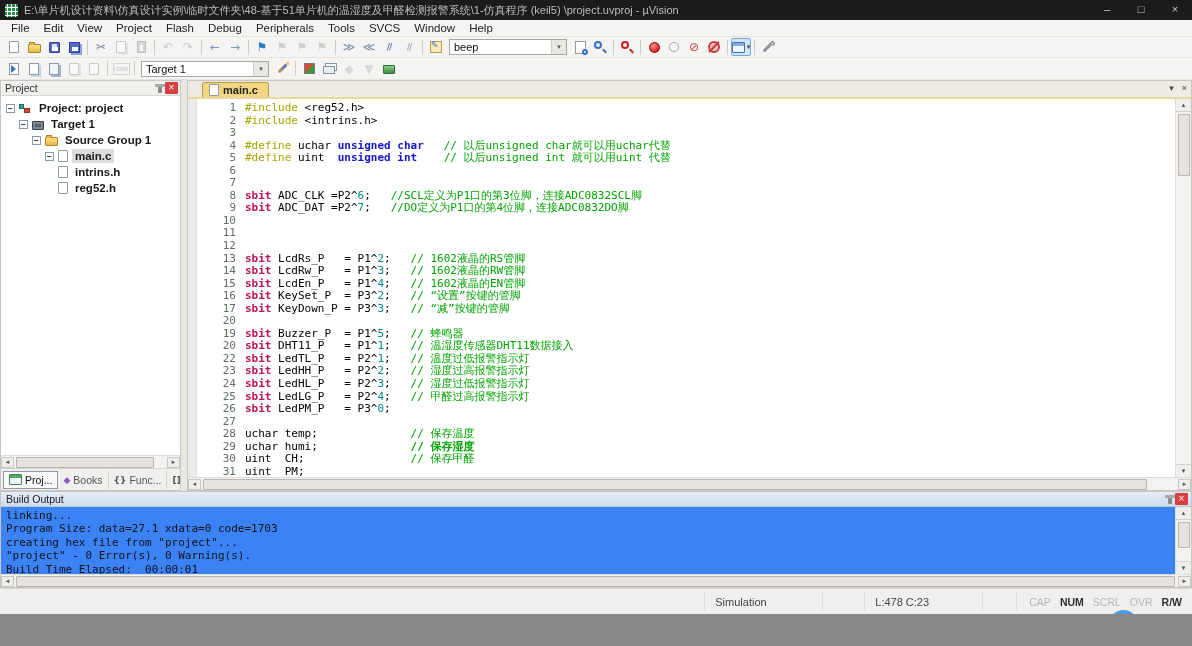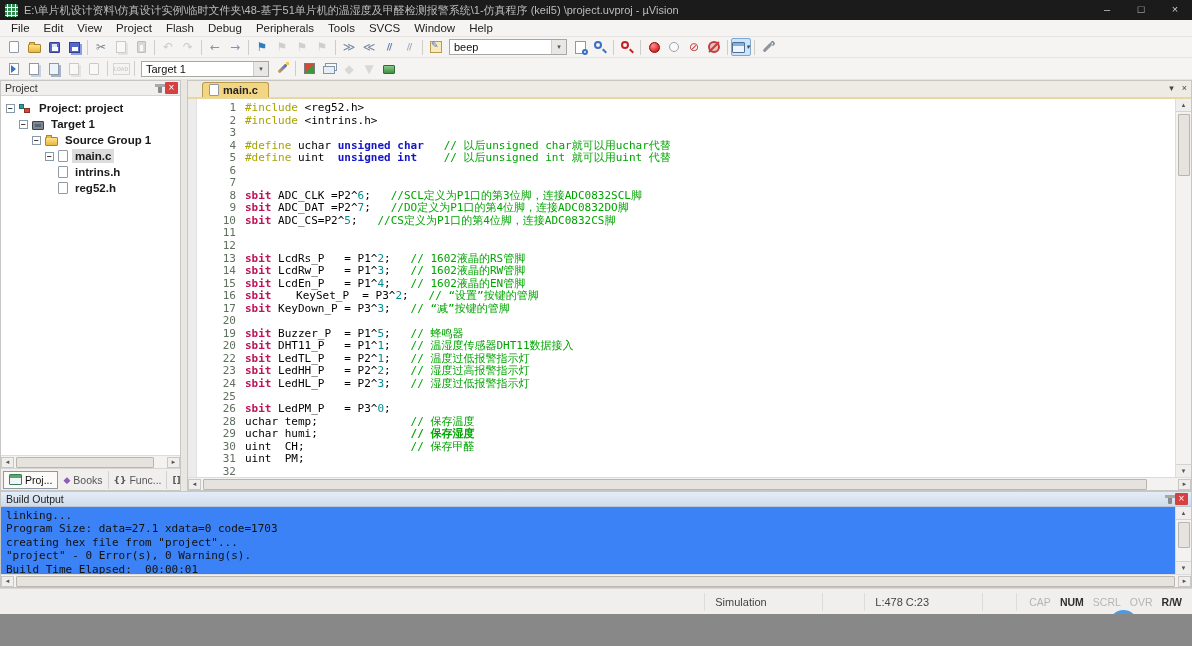--- a/index.html
+++ b/index.html
@@ -440,36 +440,37 @@
         <div class="code" id="codeArea">
             <div class="cl"><span class="ln">1</span><span class="ct"><span style="color: rgb(168, 164, 0);">#include </span><span style="color: rgb(0, 0, 0);">&lt;reg52.h&gt;</span></span></div>
             <div class="cl"><span class="ln">2</span><span class="ct"><span style="color: rgb(168, 164, 0);">#include </span><span style="color: rgb(0, 0, 0);">&lt;intrins.h&gt;</span></span></div>
             <div class="cl"><span class="ln">3</span><span class="ct"></span></div>
             <div class="cl"><span class="ln">4</span><span class="ct"><span style="color: rgb(168, 164, 0);">#define</span><span style="color: rgb(0, 0, 0);"> uchar </span><span style="color: rgb(20, 20, 200); font-weight: bold;">unsigned</span><span style="color: rgb(0, 0, 0);"> </span><span style="color: rgb(20, 20, 200); font-weight: bold;">char</span><span style="color: rgb(0, 0, 0);">   </span><span style="color: rgb(0, 164, 0);">// 以后unsigned char就可以用uchar代替</span></span></div>
             <div class="cl"><span class="ln">5</span><span class="ct"><span style="color: rgb(168, 164, 0);">#define</span><span style="color: rgb(0, 0, 0);"> uint  </span><span style="color: rgb(20, 20, 200); font-weight: bold;">unsigned</span><span style="color: rgb(0, 0, 0);"> </span><span style="color: rgb(20, 20, 200); font-weight: bold;">int</span><span style="color: rgb(0, 0, 0);">    </span><span style="color: rgb(0, 164, 0);">// 以后unsigned int 就可以用uint 代替</span></span></div>
             <div class="cl"><span class="ln">6</span><span class="ct"></span></div>
             <div class="cl"><span class="ln">7</span><span class="ct"></span></div>
             <div class="cl"><span class="ln">8</span><span class="ct"><span style="color: rgb(192, 20, 88); font-weight: bold;">sbit</span><span style="color: rgb(0, 0, 0);"> ADC_CLK =P2^</span><span style="color: rgb(0, 140, 140);">6</span><span style="color: rgb(0, 0, 0);">;   </span><span style="color: rgb(0, 164, 0);">//SCL定义为P1口的第3位脚，连接ADC0832SCL脚</span></span></div>
             <div class="cl"><span class="ln">9</span><span class="ct"><span style="color: rgb(192, 20, 88); font-weight: bold;">sbit</span><span style="color: rgb(0, 0, 0);"> ADC_DAT =P2^</span><span style="color: rgb(0, 140, 140);">7</span><span style="color: rgb(0, 0, 0);">;   </span><span style="color: rgb(0, 164, 0);">//DO定义为P1口的第4位脚，连接ADC0832DO脚</span></span></div>
-            <div class="cl"><span class="ln">10</span><span class="ct"><span style="color: rgb(192, 20, 88); font-weight: bold;">sbit</span><span style="color: rgb(0, 0, 0);"> ADC_CS=P2^</span><span style="color: rgb(0, 140, 140);">5</span><span style="color: rgb(0, 0, 0);">;   </span><span style="color: rgb(0, 164, 0);">//CS定义为P1口的第4位脚，连接ADC0832CS脚</span></span></div>
+            <div class="cl"><span class="ln">10</span></div>
             <div class="cl"><span class="ln">11</span><span class="ct"></span></div>
             <div class="cl"><span class="ln">12</span><span class="ct"></span></div>
             <div class="cl"><span class="ln">13</span><span class="ct"><span style="color: rgb(192, 20, 88); font-weight: bold;">sbit</span><span style="color: rgb(0, 0, 0);"> LcdRs_P   = P1^</span><span style="color: rgb(0, 140, 140);">2</span><span style="color: rgb(0, 0, 0);">;   </span><span style="color: rgb(0, 164, 0);">// 1602液晶的RS管脚</span></span></div>
             <div class="cl"><span class="ln">14</span><span class="ct"><span style="color: rgb(192, 20, 88); font-weight: bold;">sbit</span><span style="color: rgb(0, 0, 0);"> LcdRw_P   = P1^</span><span style="color: rgb(0, 140, 140);">3</span><span style="color: rgb(0, 0, 0);">;   </span><span style="color: rgb(0, 164, 0);">// 1602液晶的RW管脚</span></span></div>
             <div class="cl"><span class="ln">15</span><span class="ct"><span style="color: rgb(192, 20, 88); font-weight: bold;">sbit</span><span style="color: rgb(0, 0, 0);"> LcdEn_P   = P1^</span><span style="color: rgb(0, 140, 140);">4</span><span style="color: rgb(0, 0, 0);">;   </span><span style="color: rgb(0, 164, 0);">// 1602液晶的EN管脚</span></span></div>
-            <div class="cl"><span class="ln">16</span><span class="ct"><span style="color: rgb(192, 20, 88); font-weight: bold;">sbit</span><span style="color: rgb(0, 0, 0); margin-left: 18px;"> KeySet_P  = P3^</span><span style="color: rgb(0, 140, 140);">2</span><span style="color: rgb(0, 0, 0);">;   </span><span style="color: rgb(0, 164, 0);">// “设置”按键的管脚</span></span></div>
+            <div class="cl"><span class="ln">16</span><span class="ct"><span style="color: rgb(192, 20, 88); font-weight: bold;">sbit</span><span style="color: rgb(0, 0, 0);"> KeySet_P  = P3^</span><span style="color: rgb(0, 140, 140);">2</span><span style="color: rgb(0, 0, 0);">;   </span><span style="color: rgb(0, 164, 0);">// “设置”按键的管脚</span></span></div>
             <div class="cl"><span class="ln">17</span><span class="ct"><span style="color: rgb(192, 20, 88); font-weight: bold;">sbit</span><span style="color: rgb(0, 0, 0);"> KeyDown_P = P3^</span><span style="color: rgb(0, 140, 140);">3</span><span style="color: rgb(0, 0, 0);">;   </span><span style="color: rgb(0, 164, 0);">// “减”按键的管脚</span></span></div>
             <div class="cl"><span class="ln">20</span></div>
             <div class="cl"><span class="ln">19</span><span class="ct"><span style="color: rgb(192, 20, 88); font-weight: bold;">sbit</span><span style="color: rgb(0, 0, 0);"> Buzzer_P  = P1^</span><span style="color: rgb(0, 140, 140);">5</span><span style="color: rgb(0, 0, 0);">;   </span><span style="color: rgb(0, 164, 0);">// 蜂鸣器</span></span></div>
             <div class="cl"><span class="ln">20</span><span class="ct"><span style="color: rgb(192, 20, 88); font-weight: bold;">sbit</span><span style="color: rgb(0, 0, 0);"> DHT11_P   = P1^</span><span style="color: rgb(0, 140, 140);">1</span><span style="color: rgb(0, 0, 0);">;   </span><span style="color: rgb(0, 164, 0);">// 温湿度传感器DHT11数据接入</span></span></div>
             <div class="cl"><span class="ln">22</span><span class="ct"><span style="color: rgb(192, 20, 88); font-weight: bold;">sbit</span><span style="color: rgb(0, 0, 0);"> LedTL_P   = P2^</span><span style="color: rgb(0, 140, 140);">1</span><span style="color: rgb(0, 0, 0);">;   </span><span style="color: rgb(0, 164, 0);">// 温度过低报警指示灯</span></span></div>
             <div class="cl"><span class="ln">23</span><span class="ct"><span style="color: rgb(192, 20, 88); font-weight: bold;">sbit</span><span style="color: rgb(0, 0, 0);"> LedHH_P   = P2^</span><span style="color: rgb(0, 140, 140);">2</span><span style="color: rgb(0, 0, 0);">;   </span><span style="color: rgb(0, 164, 0);">// 湿度过高报警指示灯</span></span></div>
             <div class="cl"><span class="ln">24</span><span class="ct"><span style="color: rgb(192, 20, 88); font-weight: bold;">sbit</span><span style="color: rgb(0, 0, 0);"> LedHL_P   = P2^</span><span style="color: rgb(0, 140, 140);">3</span><span style="color: rgb(0, 0, 0);">;   </span><span style="color: rgb(0, 164, 0);">// 湿度过低报警指示灯</span></span></div>
-            <div class="cl"><span class="ln">25</span></div>
+            <div class="cl"><span class="ln">25</span><span class="ct"><span style="color: rgb(192, 20, 88); font-weight: bold;">sbit</span><span style="color: rgb(0, 0, 0);"> LedLG_P   = P2^</span><span style="color: rgb(0, 140, 140);">4</span><span style="color: rgb(0, 0, 0);">;   </span><span style="color: rgb(0, 164, 0);">// 甲醛过高报警指示灯</span></span></div>
             <div class="cl"><span class="ln">26</span><span class="ct"><span style="color: rgb(192, 20, 88); font-weight: bold;">sbit</span><span style="color: rgb(0, 0, 0);"> LedPM_P   = P3^</span><span style="color: rgb(0, 140, 140);">0</span><span style="color: rgb(0, 0, 0);">;</span></span></div>
+            <div class="cl"><span class="ln">27</span><span class="ct"></span></div>
             <div class="cl"><span class="ln">28</span><span class="ct"><span style="color: rgb(0, 0, 0);">uchar temp;              </span><span style="color: rgb(0, 164, 0);">// 保存温度</span></span></div>
             <div class="cl"><span class="ln">29</span><span class="ct"><span style="color: rgb(0, 0, 0);">uchar humi;              </span><span style="color: rgb(0, 164, 0); font-weight: bold;">// 保存湿度</span></span></div>
             <div class="cl"><span class="ln">30</span><span class="ct"><span style="color: rgb(0, 0, 0);">uint  CH;                </span><span style="color: rgb(0, 164, 0);">// 保存甲醛</span></span></div>
             <div class="cl"><span class="ln">31</span><span class="ct"><span style="color: rgb(0, 0, 0);">uint  PM;</span></span></div>
             <div class="cl"><span class="ln">32</span><span class="ct"></span></div>
             <div class="cl"><span class="ln">33</span><span class="ct"><span style="color: rgb(0, 0, 0);">uchar AlarmTL;           </span><span style="color: rgb(0, 164, 0);">// 温度下限报警值</span></span></div>
           </div>
         <div class="vscroll">
           <i class="vs-btn">▲</i>
           <div class="vs-thumb" style="height:62px;"></div>

